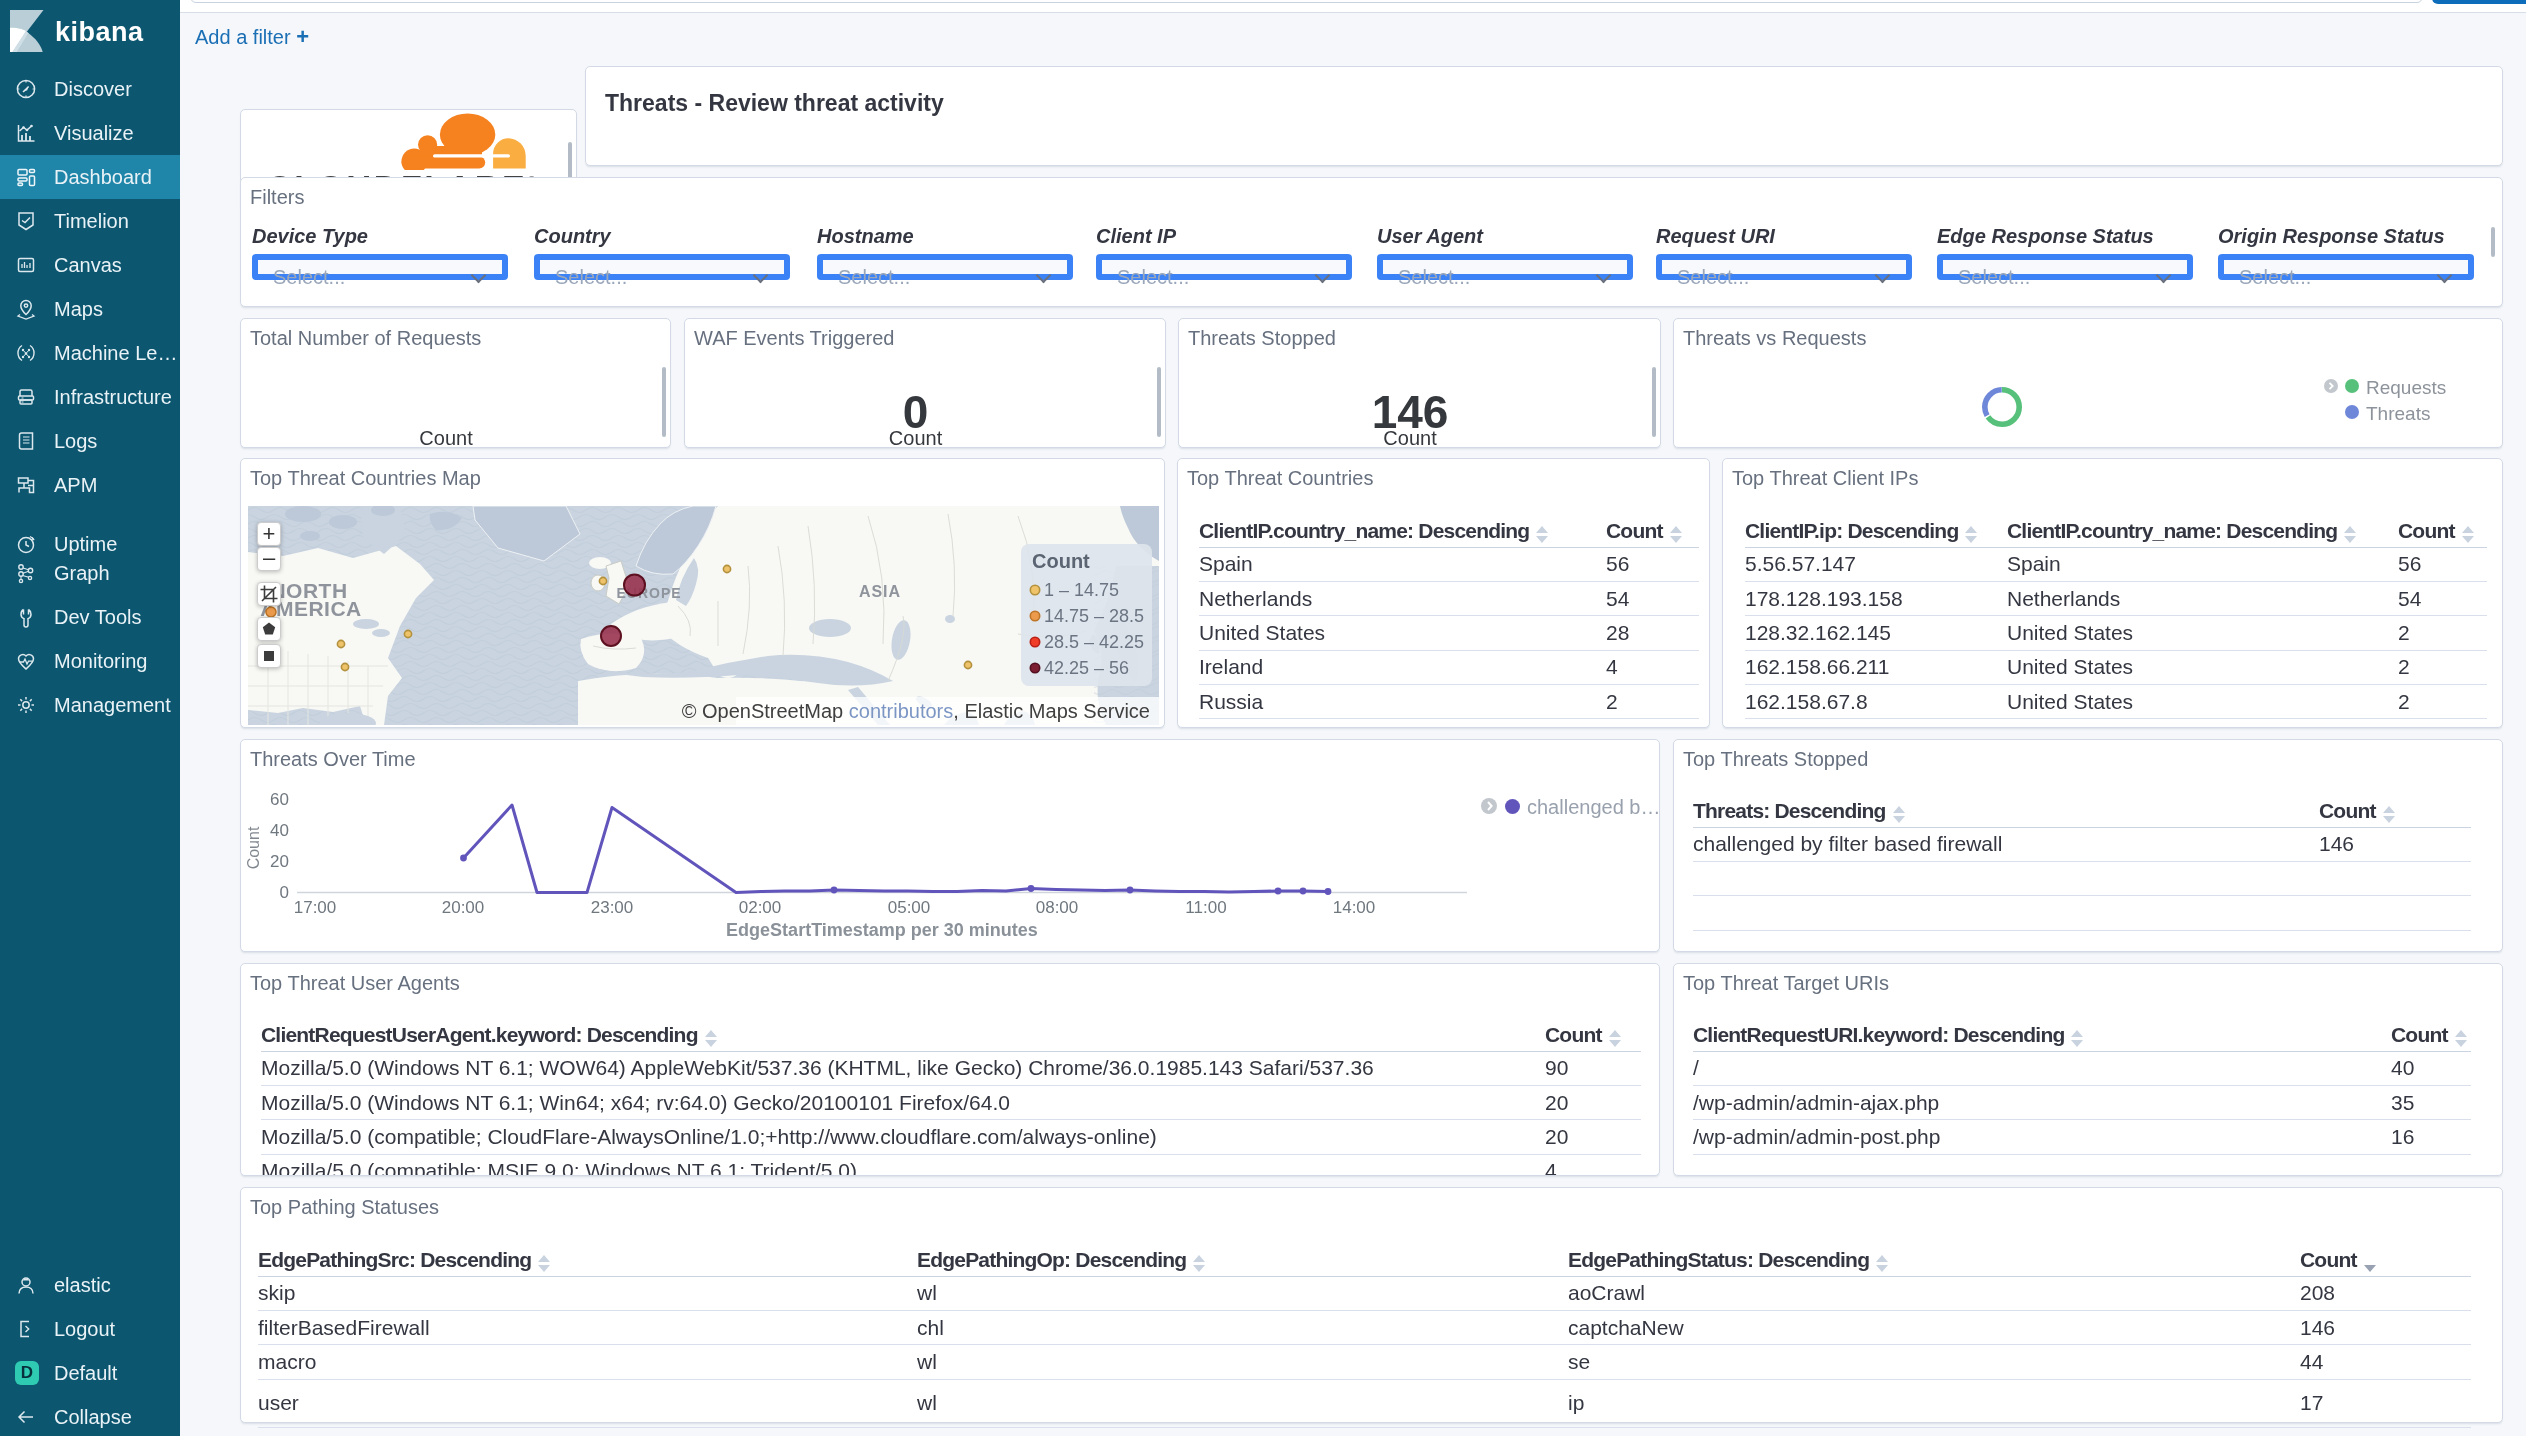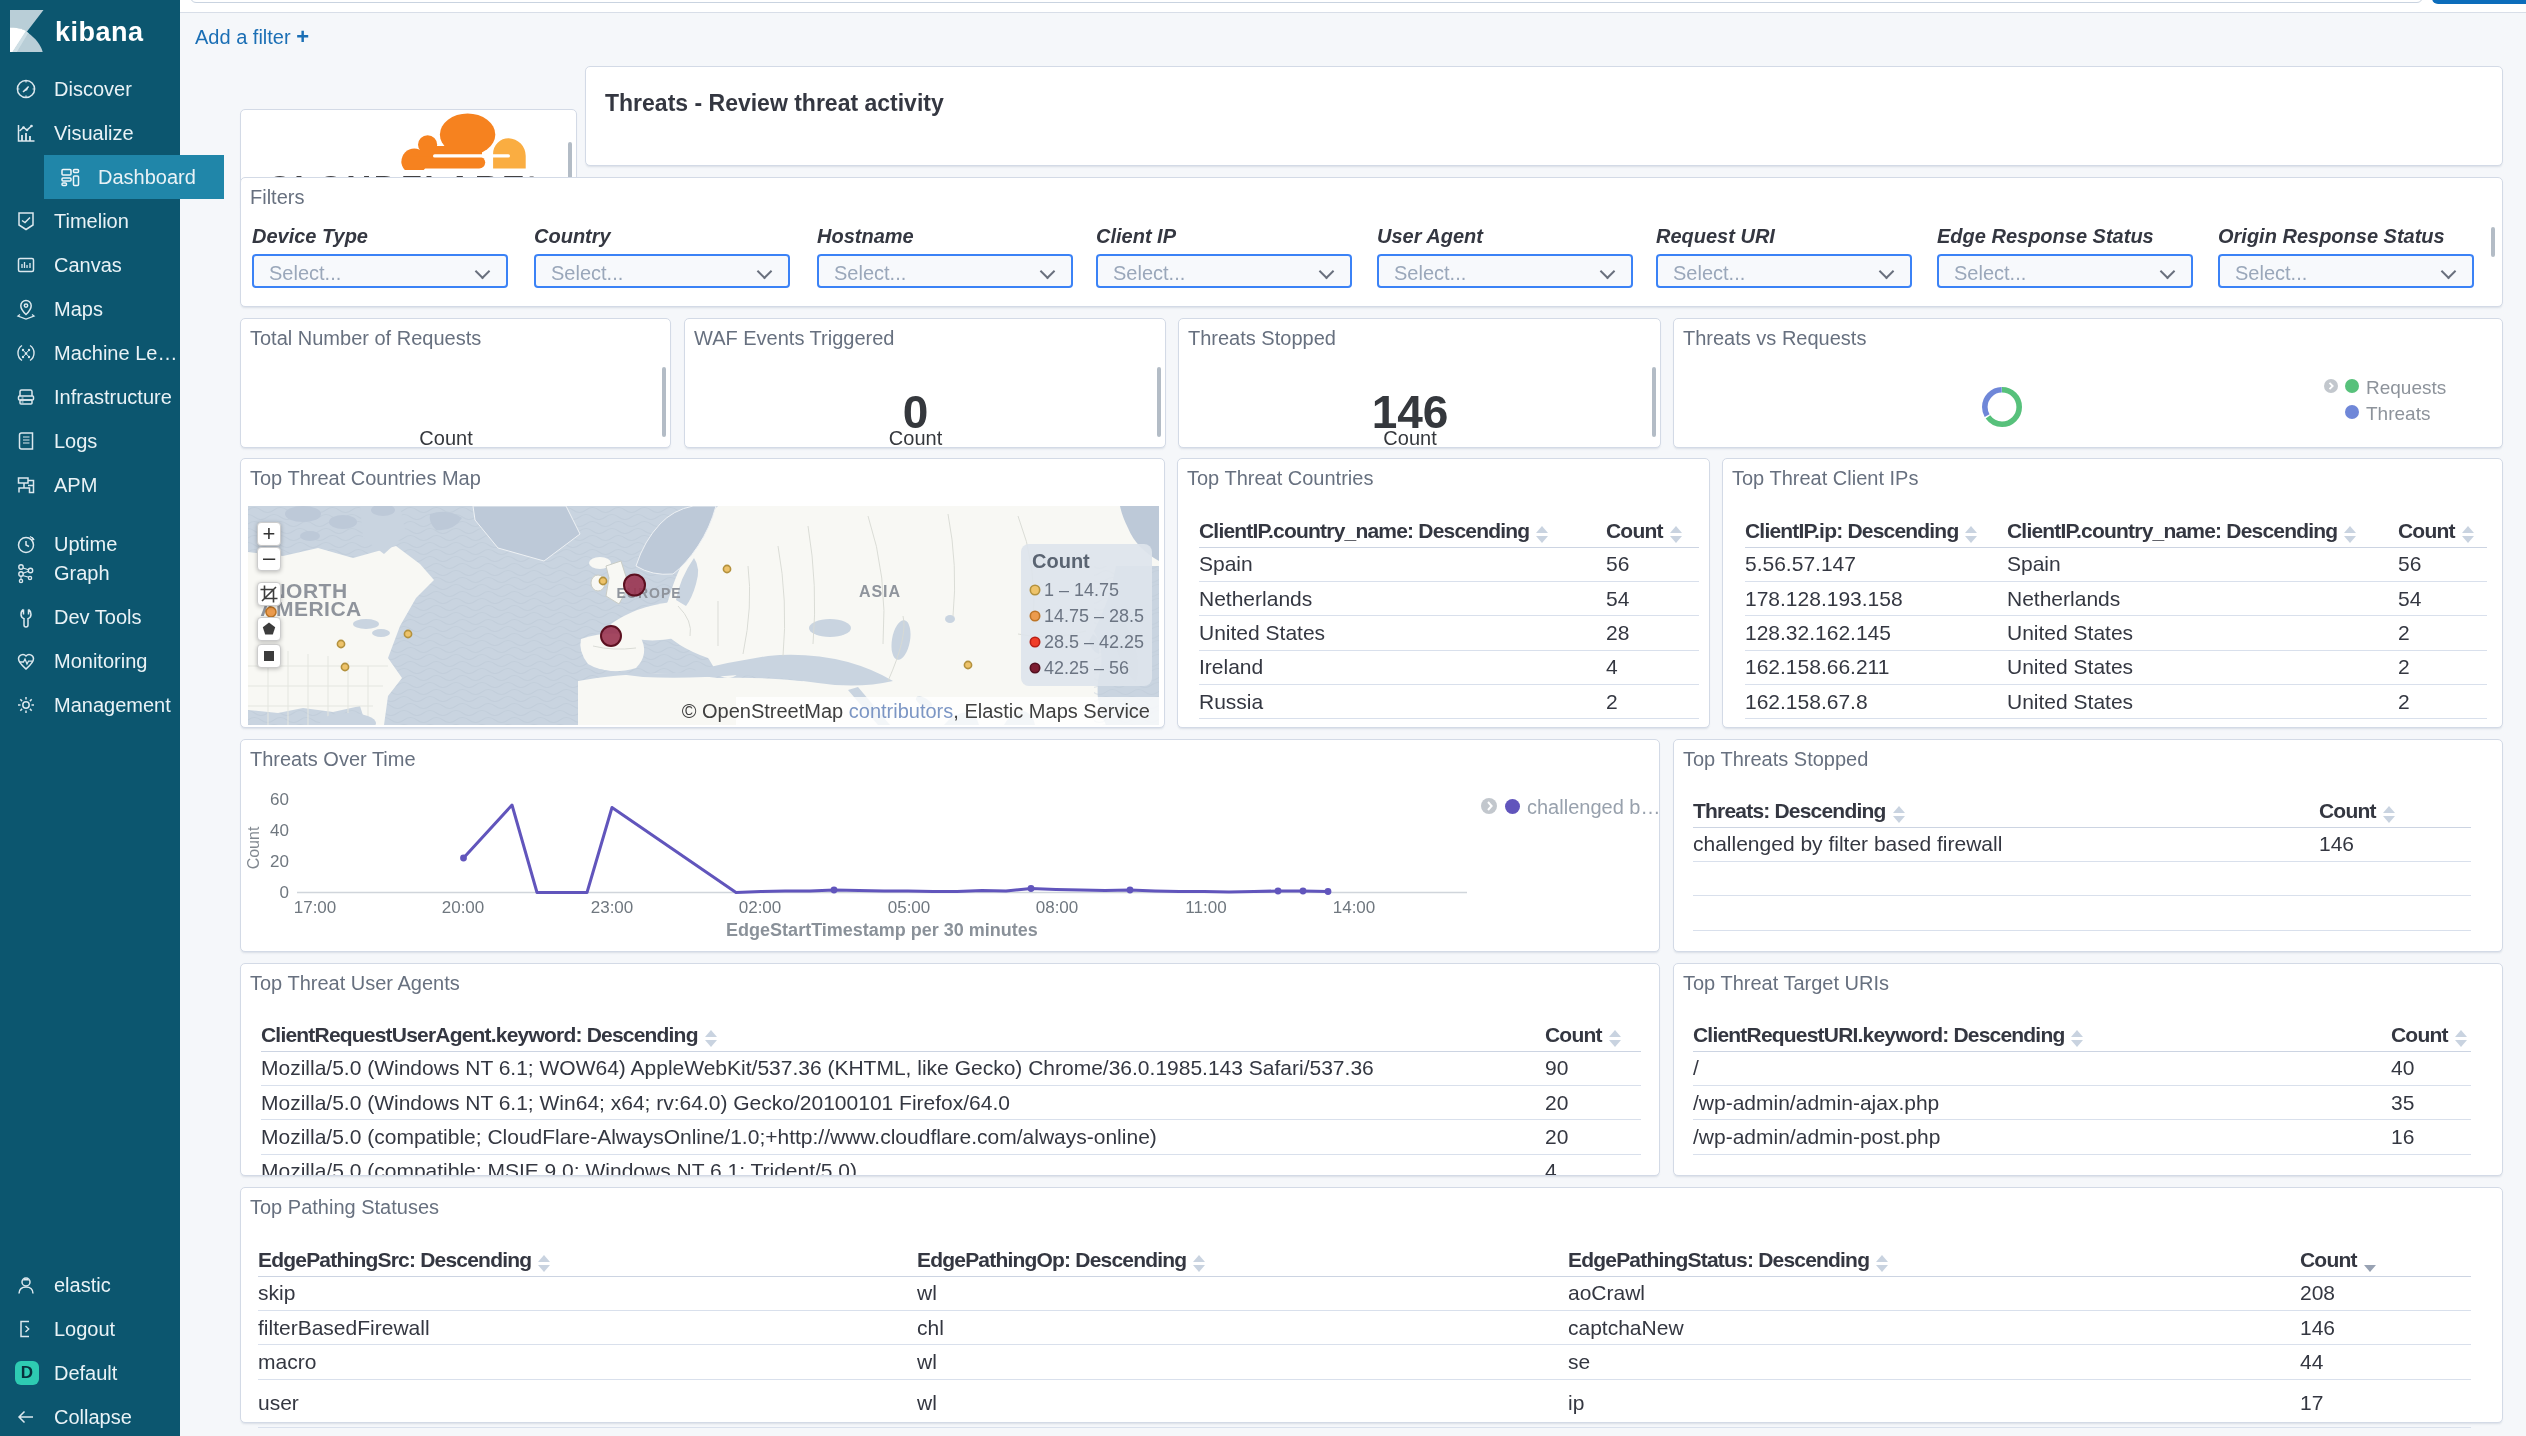--- a/index.html
+++ b/index.html
@@ -37,21 +37,21 @@
 table.kt td { font-size:21px; color:#343741; text-align:left; vertical-align:middle; padding:0; border-bottom:1px solid #d9e0ec; white-space:nowrap; overflow:hidden; }
 table.kt th .hwrap { display:inline-flex; align-items:flex-end; gap:7px; }
 .caret { display:inline-block; width:13px; }
 .caret i { display:block; width:0; height:0; border-left:6px solid transparent; border-right:6px solid transparent; }
 .caret .up { border-bottom:7px solid #c9d3e0; margin-bottom:3px; }
 .caret .dn { border-top:7px solid #c9d3e0; }
 .caret.dark .dn { border-top-color:#98a2b3; }
 
 
 .flabel { position:absolute; font-size:20px; font-weight:700; color:#343741; white-space:nowrap;font-style:italic; }
-.fselect { position:absolute; width:256px; height:34px; background:#f7f9fc; border:2px solid #3b82f6; border-radius:4px; }
+.fselect { position:absolute; width:256px; height:26px; background:#f7f9fc; border:6px solid #3b82f6; border-radius:4px; }
 .fselect span { position:absolute; left:15px; top:6px; color:#9aa7ba; font-size:20px; }
 .chev { position:absolute; right:18px; top:10px; width:11px; height:11px; border-right:2px solid #69707d; border-bottom:2px solid #69707d; transform:rotate(45deg); }
 
 
 .dot { display:inline-block; border-radius:50%; }
 </style>
 </head>
 <body>
 
 <div id="topbar">
@@ -82,21 +82,21 @@
     <svg class="ic" viewBox="0 0 22 22" fill="none" stroke="#dce8ee" stroke-width="1.5">
       <path d="M3.5 3 V19 H19.5"></path>
         <path d="M7 19 v-6 M11 19 v-8 M15 19 v-5" stroke-width="1.8"></path>
       <path d="M4.5 9 L8.5 5.5 L12 8 L16.5 4"></path>
         <circle cx="8.5" cy="5.5" r="1.3" fill="#dce8ee" stroke="none"></circle>
         <circle cx="12" cy="8" r="1.3" fill="#dce8ee" stroke="none"></circle>
         <circle cx="16.5" cy="4" r="1.3" fill="#dce8ee" stroke="none"></circle>
     </svg>
       <div class="lb">Visualize</div>
   </div>
-  <div class="nav active" style="top:155px;margin-left:44px;">
+  <div class="nav active" style="top:155px;">
     <svg class="ic" viewBox="0 0 22 22" fill="none" stroke="#eef6f9" stroke-width="1.5">
       <rect x="3" y="3.5" width="9" height="5.5" rx="1"></rect>
         <rect x="3" y="12" width="9" height="3" rx="1"></rect>
         <rect x="3" y="17" width="4.5" height="2.5" rx="1"></rect>
         <rect x="14.5" y="10" width="5" height="9.5" rx="1"></rect>
         <rect x="14.5" y="3.5" width="5" height="3" rx="1"></rect>
     </svg>
       <div class="lb">Dashboard</div>
   </div>
   <div class="nav" style="top:199px;">

